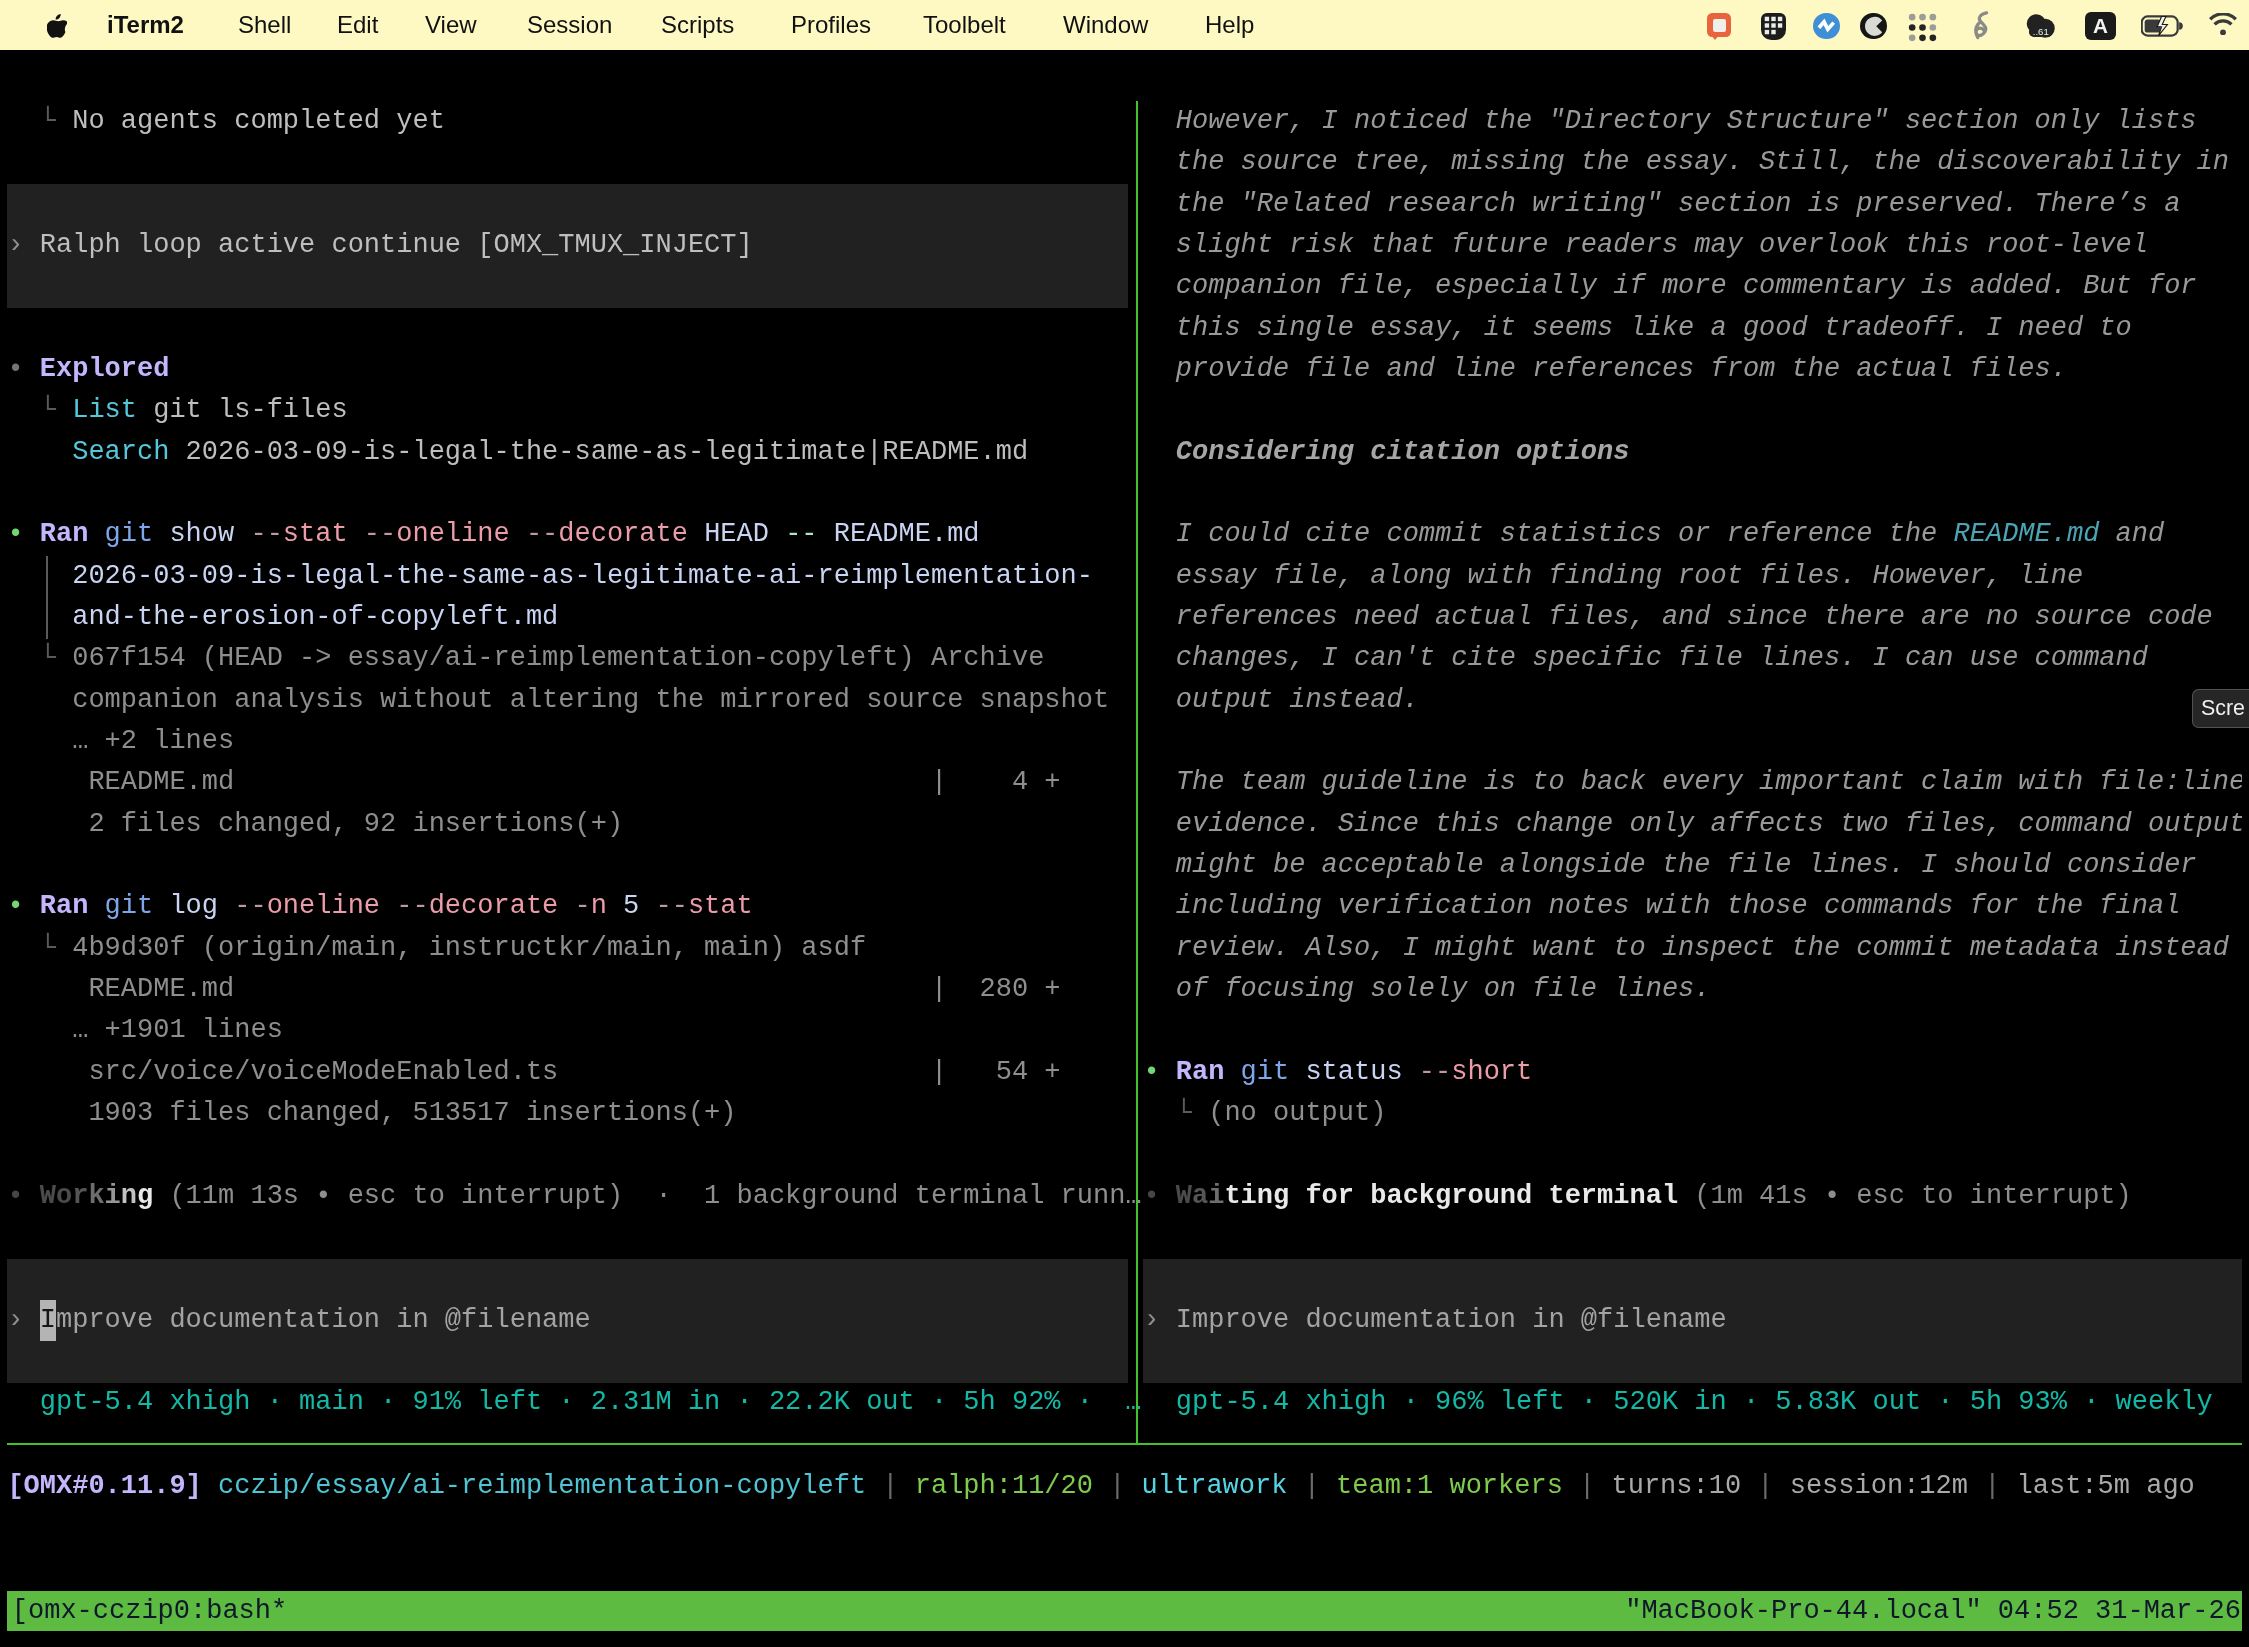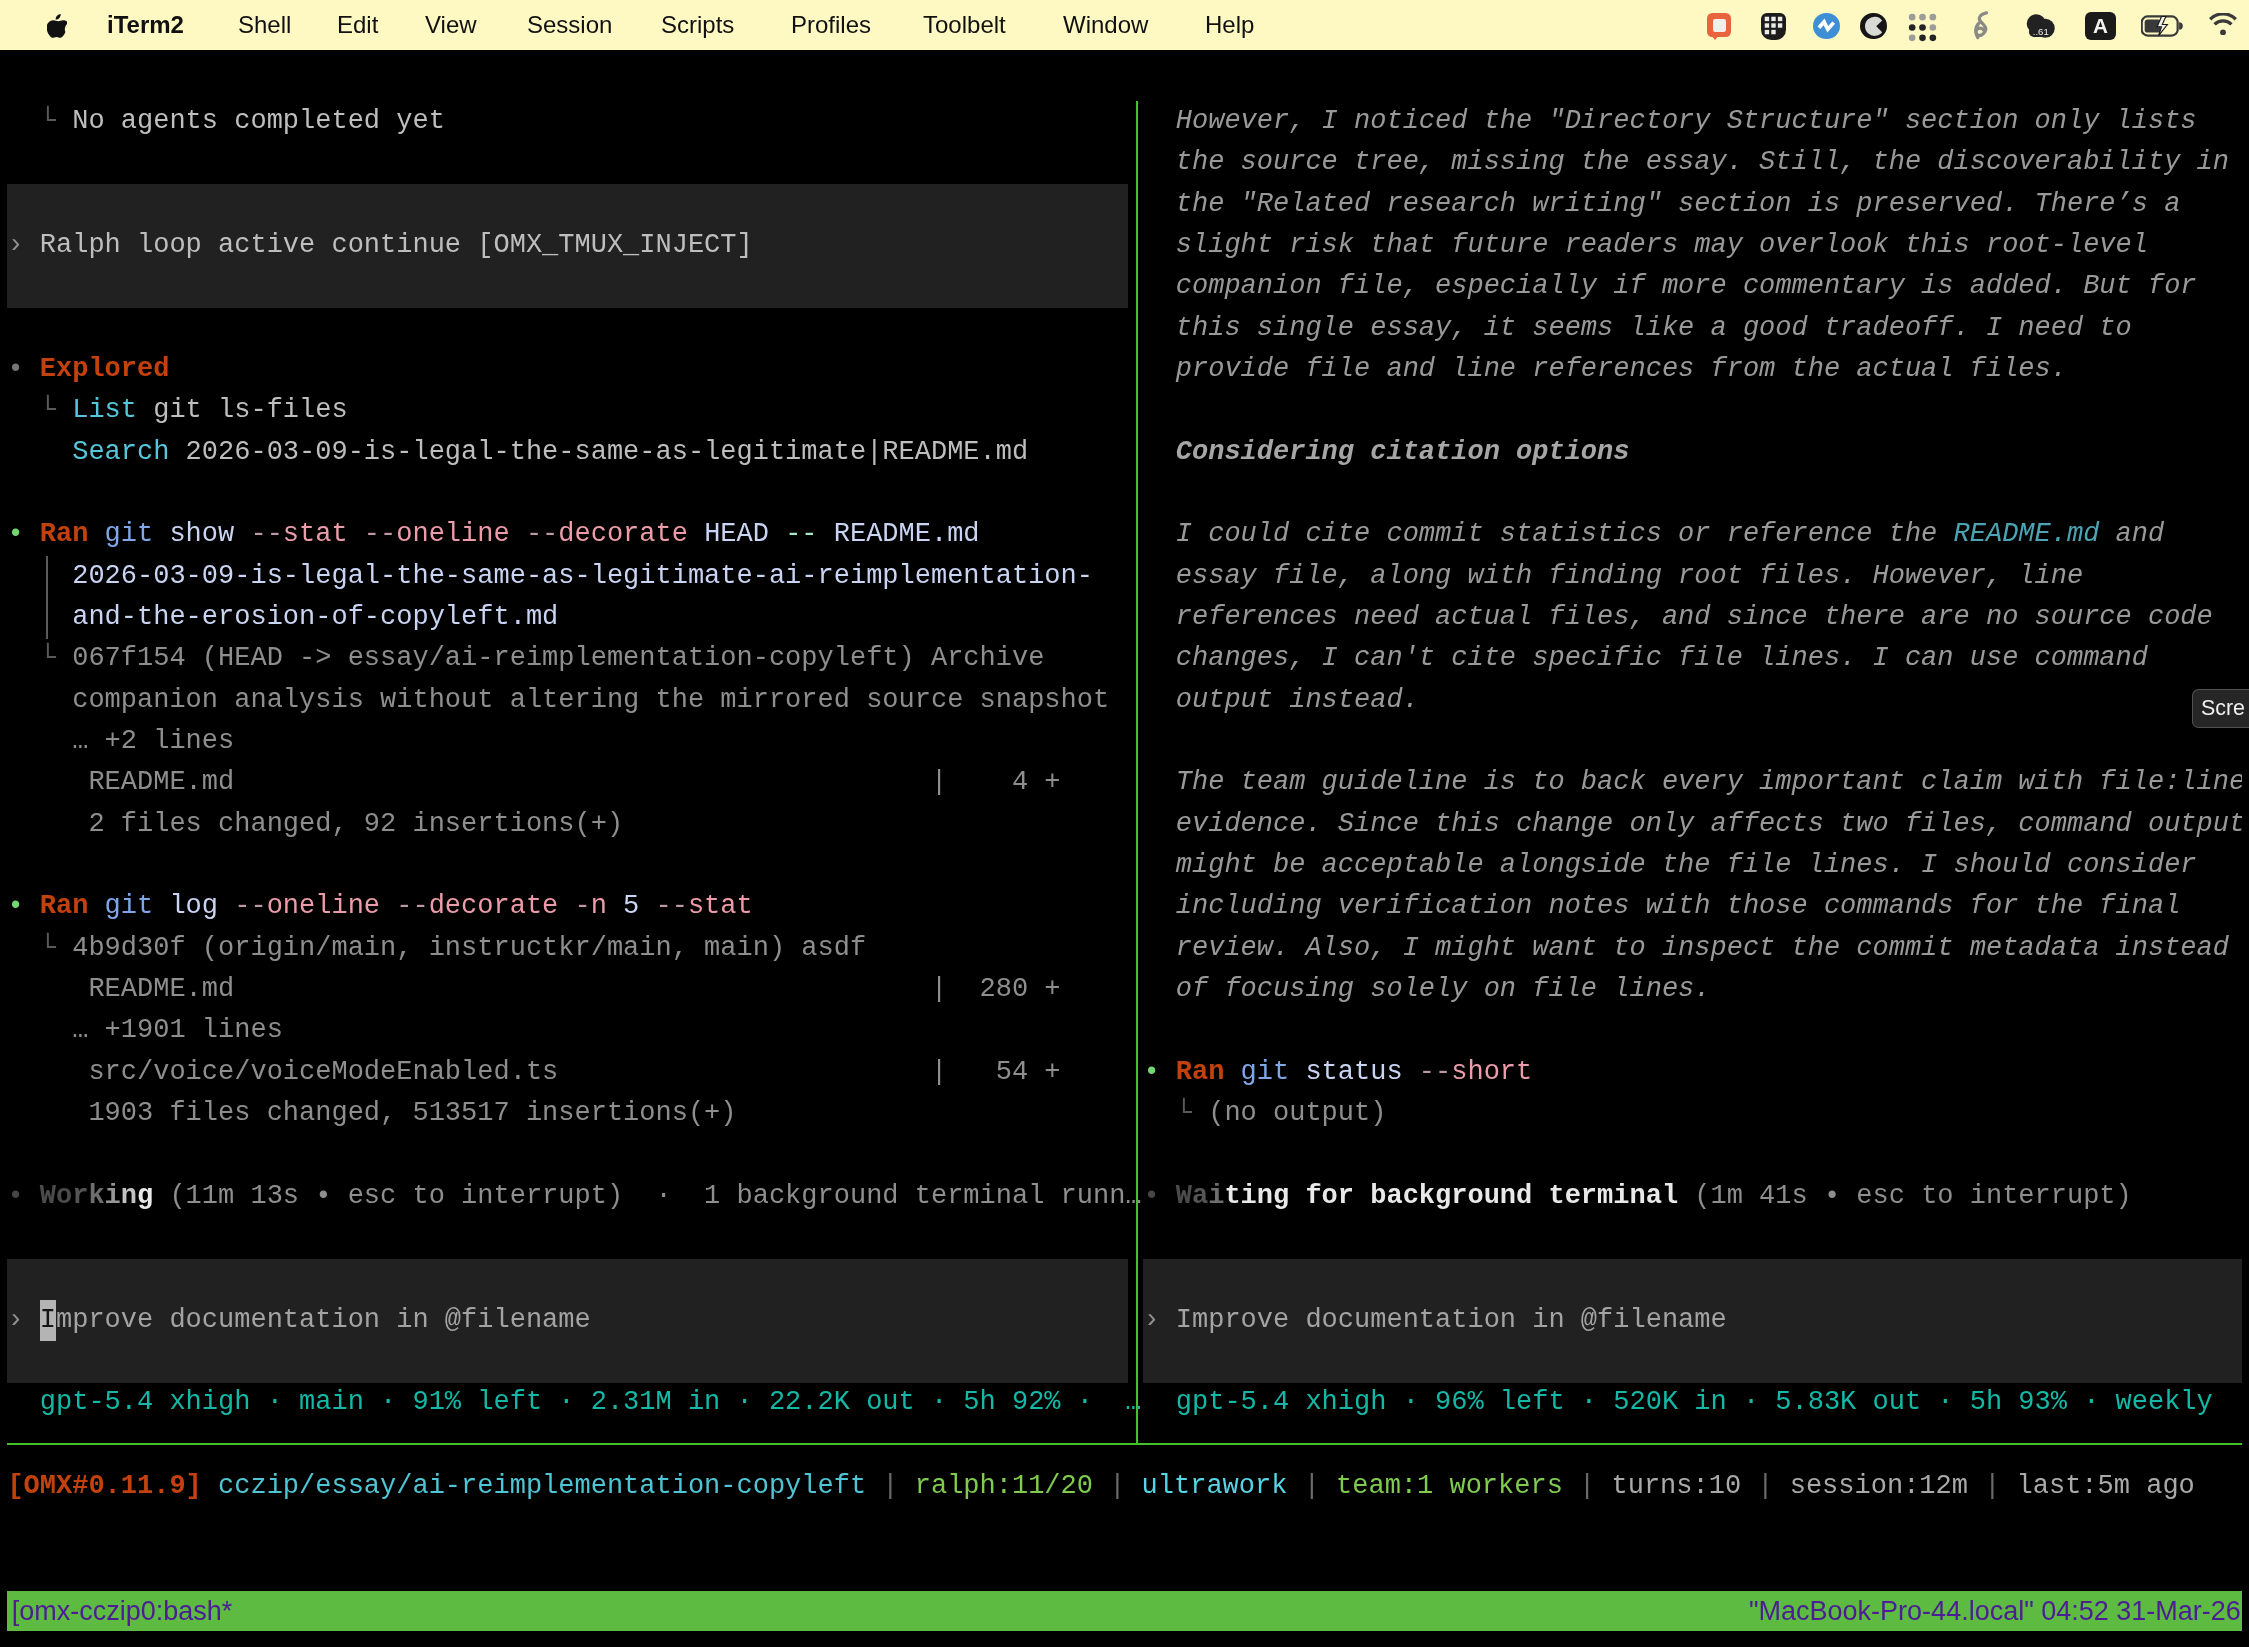--- a/index.html
+++ b/index.html
@@ -6,21 +6,21 @@
 .menubar { position:absolute; left:0; top:0; width:2250px; height:50px; background:#fef9c3; }
 .mi { position:absolute; top:0; height:50px; line-height:50px; font-size:24px; color:#111; }
 .win { position:absolute; left:7.4px; top:56px; width:2235px; height:1590px; border-radius:16px; background:#000; overflow:hidden; }
 .tbar { position:absolute; left:0; top:0; width:100%; height:41px; background:#3C3C3C; box-shadow:inset 0 1.5px 0 #585858; }
 .tl { position:absolute; top:12.5px; width:17px; height:17px; border-radius:50%; }
 .ttl { position:absolute; top:0; left:0; width:100%; height:41px; line-height:43px; text-align:center; font-weight:bold; font-size:22px; color:#B9B9B9; }
 .tkey { position:absolute; right:11.8px; top:0; height:41px; line-height:43px; font-size:22px; color:#9F9F9F; font-weight:bold; }
 .term { position:absolute; left:0; top:41px; width:2235px; height:1549px; background:#000; }
 pre.tr { position:absolute; left:0; margin:0; white-space:pre; font-family:"Liberation Mono", monospace; font-size:27px; line-height:41px; height:41px; color:#BEBEBE; }
 .pane { position:absolute; top:102px; }
-.b { color:#c2410c; font-weight:bold; }
+.b { color:#c4b5fd; font-weight:bold; }
 .lg { color:#BEBEBE; }
 .gr { color:#8E8E8E; }
 .dim { color:#14b8a6; }
 .tree { color:#5A5A5A; }
 .blu { color:#7FA6E8; }
 .lav { color:#C9D3F2; }
 .pnk { color:#EC9BA8; }
 .fd { color:#BD97A2; }
 .mnt { color:#A6E8C3; }
 .cyn { color:#55C7DB; }
@@ -39,21 +39,21 @@
 .s5 { color:#C2C2C2; font-weight:bold; }
 .s6 { color:#E9E9E9; font-weight:bold; }
 .cur { display:inline-block; background:#B4B4B4; color:#161616; height:41px; }
 .pipe { color:#6A6A6A; }
 .scyn { color:#4EC5D4; }
 .scyn2 { color:#55D4E4; }
 .sgrn { color:#7FCB4D; }
 .sgr { color:#A9A9A9; }
 .box { position:absolute; background:#212121; }
 .gbar { position:absolute; left:0; top:1494px; width:2235px; height:40px; background:#5CBB40; }
-pre.gt { position:absolute; margin:0; white-space:pre; font-family:Liberation Sans, sans-serif; font-size:27px; line-height:40px; height:40px; color:#4c1d95; }
+pre.gt { position:absolute; margin:0; white-space:pre; font-family:Liberation Mono, monospace; font-size:27px; line-height:40px; height:40px; color:#0f172a; }
 .scre { position:absolute; left:2192px; top:689px; width:58px; height:39px; background:#262626; border:1.8px solid #525252; border-right:none; border-radius:6.6px 0 0 6.6px; color:#F0F0F0; font-size:21.4px; line-height:36px; padding-left:8px; }
 </style></head>
 <body>
 <div class="menubar">
   <svg class="mi" style="left:47px; top:14px; height:23.6px; width:20px" viewBox="0 0 27 32">
     <path fill="#111" d="M18.5 0c.2 2-0.6 3.9-1.8 5.3-1.2 1.4-3.2 2.5-5 2.3-.25-1.9.7-3.9 1.8-5.1C14.7 1.1 16.8.1 18.5 0zM24.9 24.3c-.7 1.6-1 2.3-1.9 3.7-1.2 1.9-3 4.3-5.2 4.3-1.9 0-2.4-1.3-5-1.2-2.6 0-3.2 1.2-5.1 1.2-2.2 0-3.8-2.1-5.1-4C-1.1 23-1.5 16.2 1.1 12.6c1.8-2.6 4.7-4.1 7.4-4.1 2.8 0 4.5 1.3 6.8 1.3 2.2 0 3.6-1.3 6.8-1.3 2.4 0 5 1.3 6.8 3.6-6 3.3-5 11.9-4 12.2z"></path>
   </svg>
   <div class="mi" style="left:107px; font-weight:bold">iTerm2</div>
   <div class="mi" style="left:238px">Shell</div>
   <div class="mi" style="left:337px">Edit</div>

